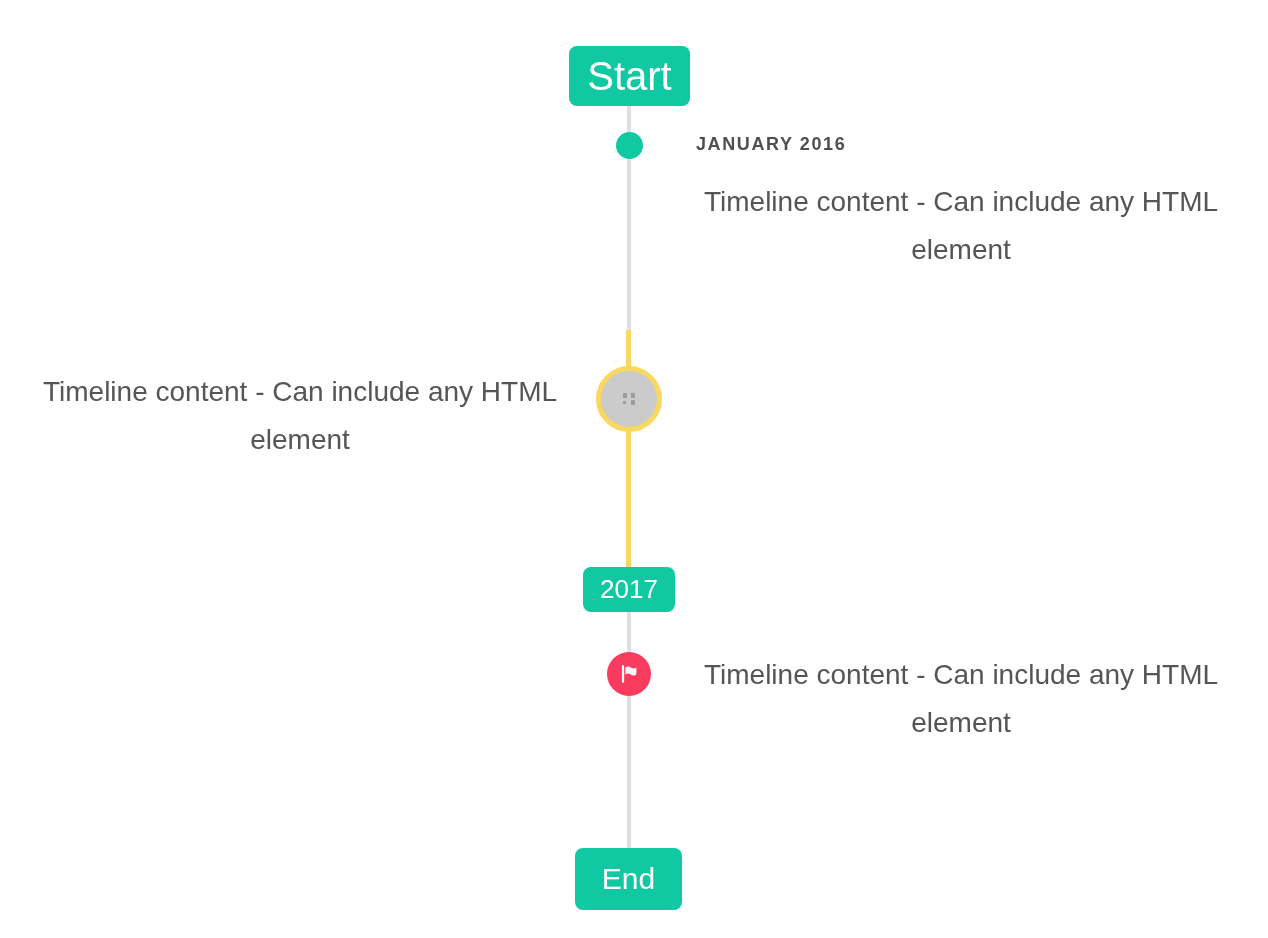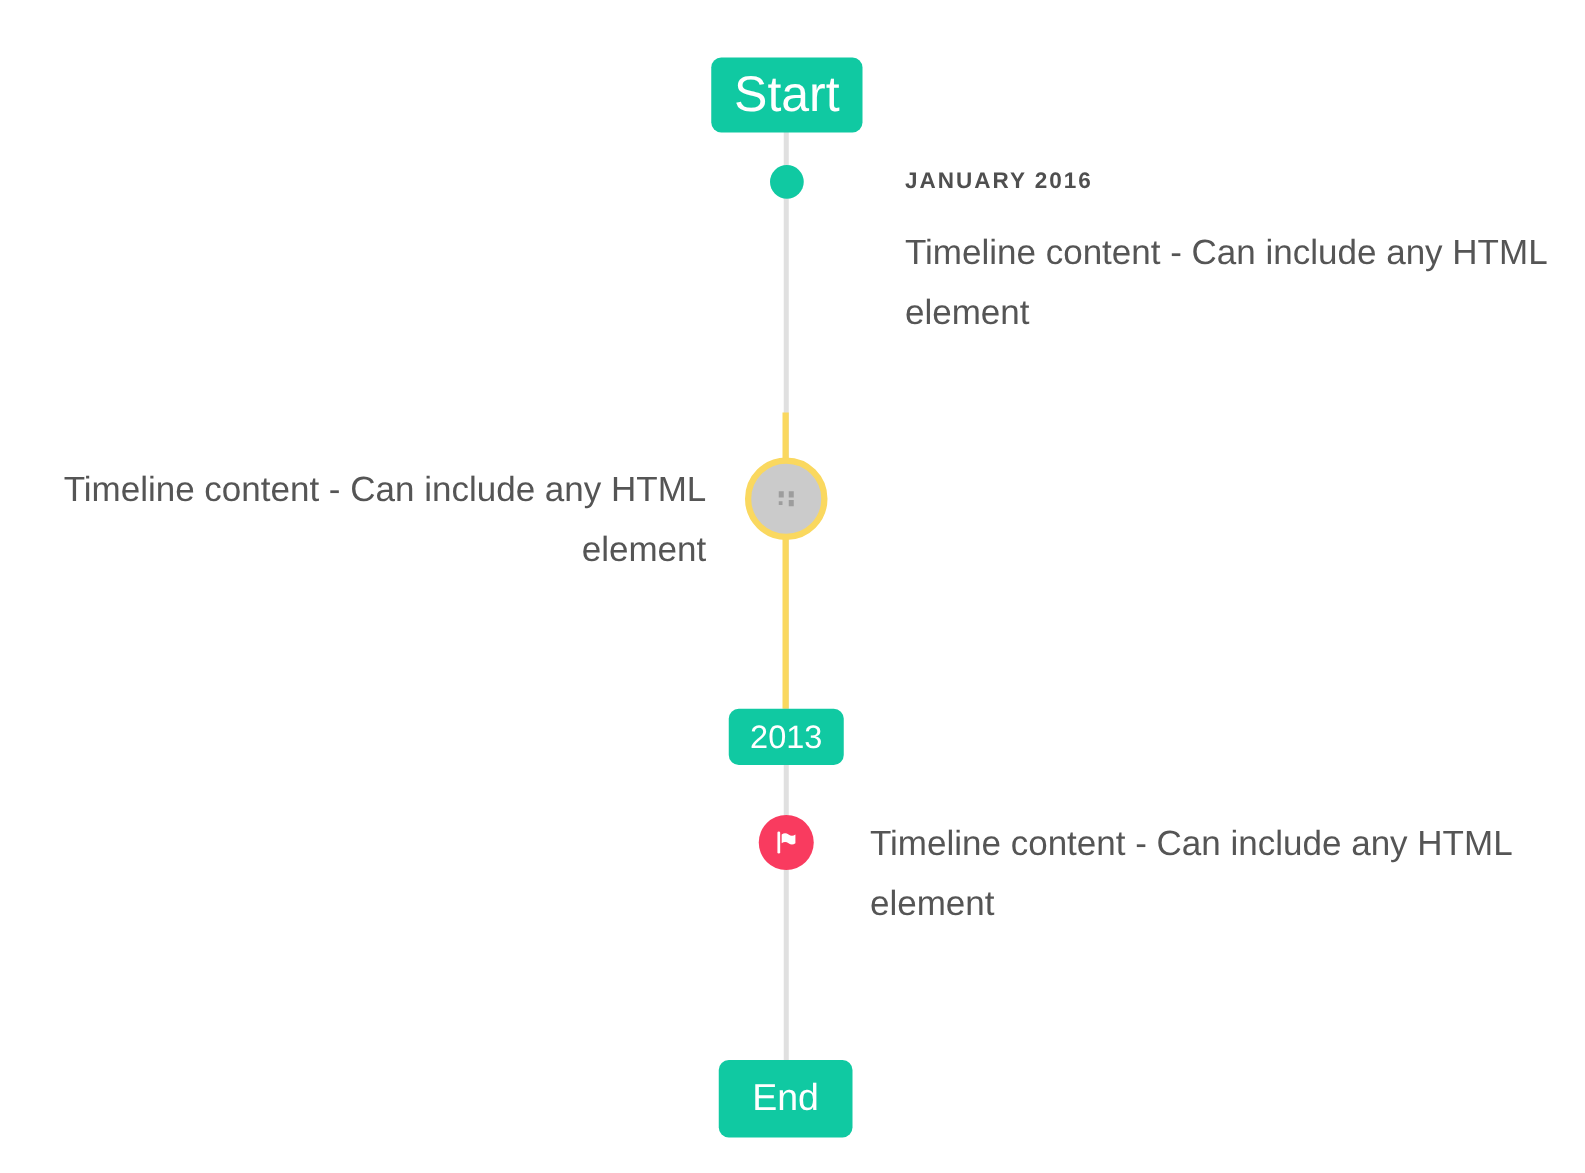--- a/index.html
+++ b/index.html
@@ -59,22 +59,23 @@
     letter-spacing:1.6px;
     line-height:24px;
     color:var(--title-color);
     margin-bottom:22px;
     text-transform:uppercase;
   }
   .entry-content{
     font-size:28px;
     line-height:48px;
     color:var(--content-color);
+    text-align:center;
   }
-  .entry.e0{top:132px;margin-left:28px;}
+  .entry.e0{top:132px;}
   .entry.e1{top:368px;}
   .entry.e2{top:651px;}
   .icon-svg{display:block;}
 </style>
 </head>
 <body>
 
 <div class="canvas">
 
   <div class="axis main"></div>
@@ -95,21 +96,21 @@
         <rect x="9" y="1" width="4" height="5" fill="#9d9d9d"></rect>
         <rect x="1" y="9" width="3" height="3" fill="#9d9d9d"></rect>
         <rect x="9" y="8" width="4" height="5" fill="#9d9d9d"></rect>
       </svg>
     </span>
   </div>
   <div class="entry side-left e1">
     <div class="entry-content">Timeline content - Can include any HTML element</div>
   </div>
 
-  <div class="badge year">2013</div>
+  <div class="badge year">2017</div>
 
   <div class="marker flag">
     <span>
       <svg class="icon-svg" width="22" height="22" viewBox="0 0 24 24" aria-hidden="true">
         <path d="M5.5 3.5v17" stroke="#ffffff" stroke-width="2.4" stroke-linecap="round" fill="none"></path>
         <path d="M8 5 C10 3.6 12 3.6 14 5 C16 6.4 18 6.4 20 5 L20 12.6 C18 14 16 14 14 12.6 C12 11.2 10 11.2 8 12.6 Z" fill="#ffffff"></path>
       </svg>
     </span>
   </div>
   <div class="entry side-right e2">

